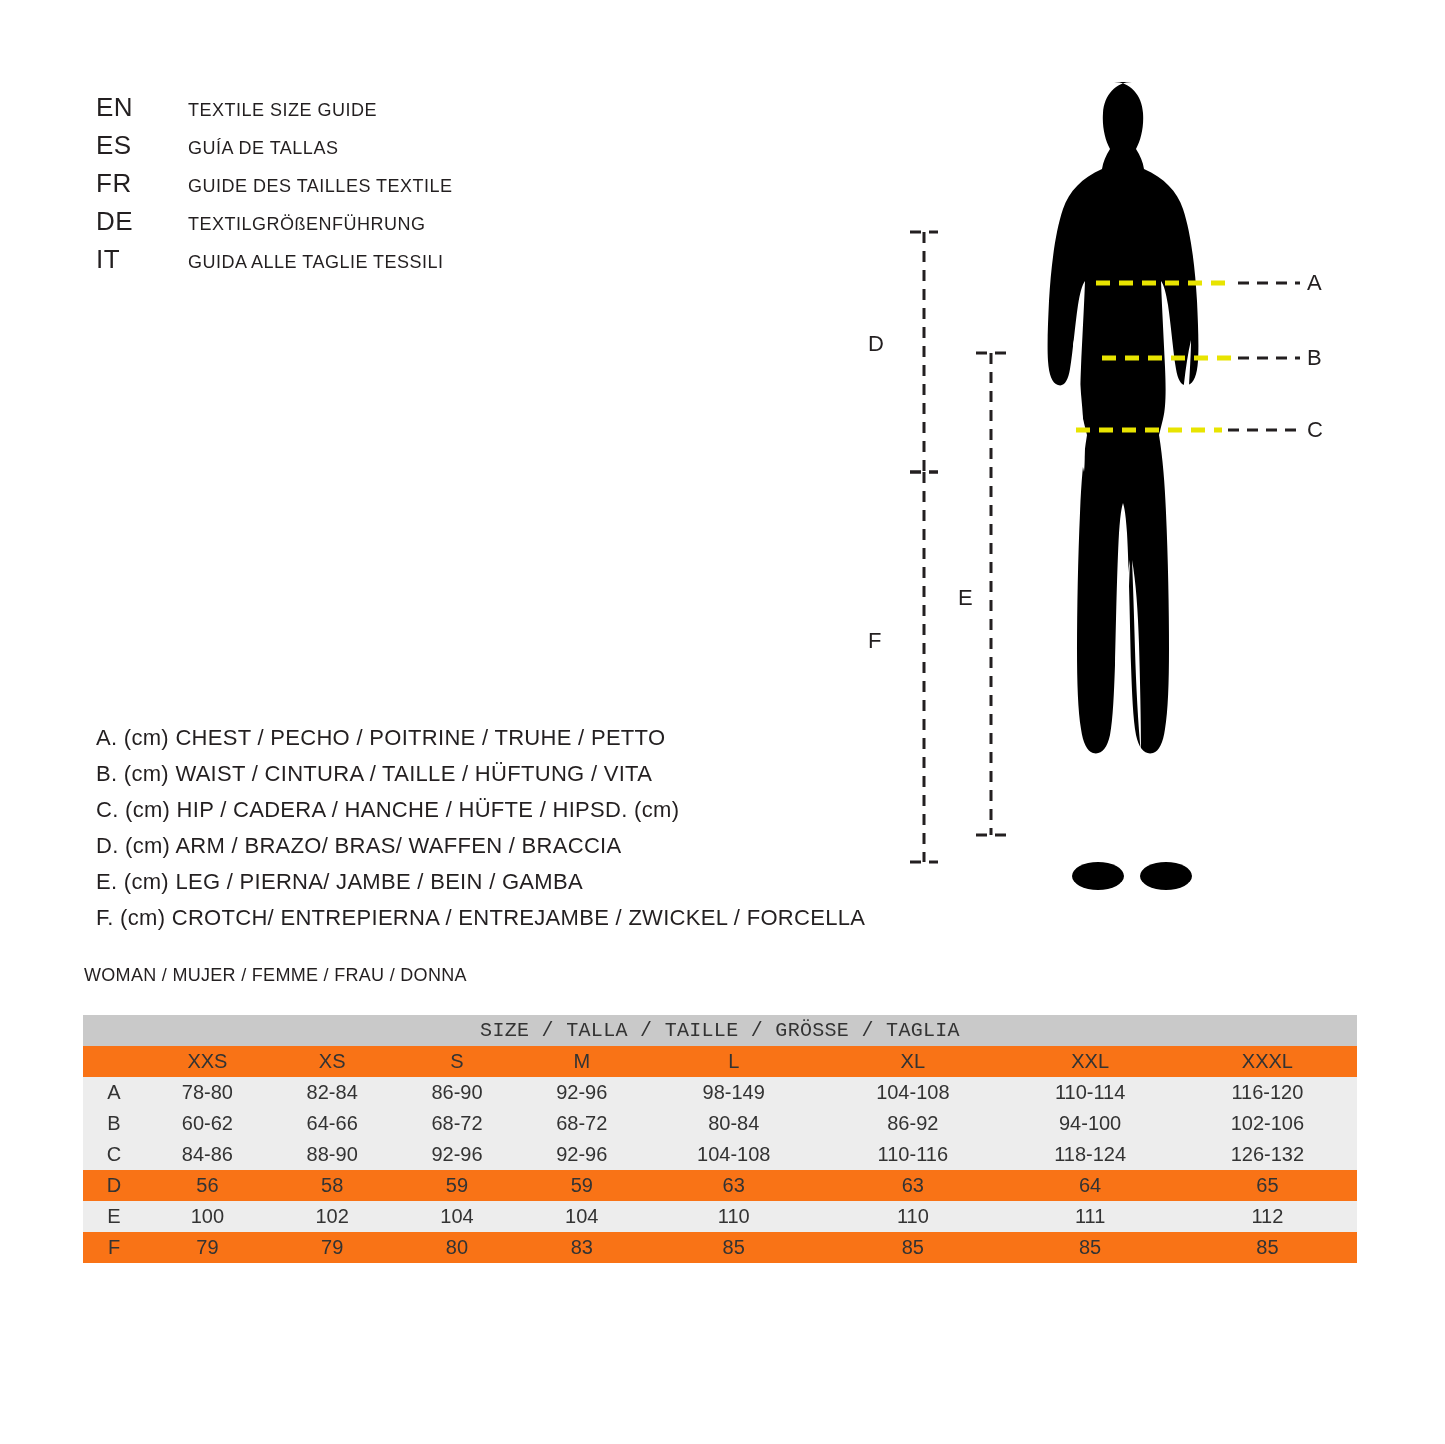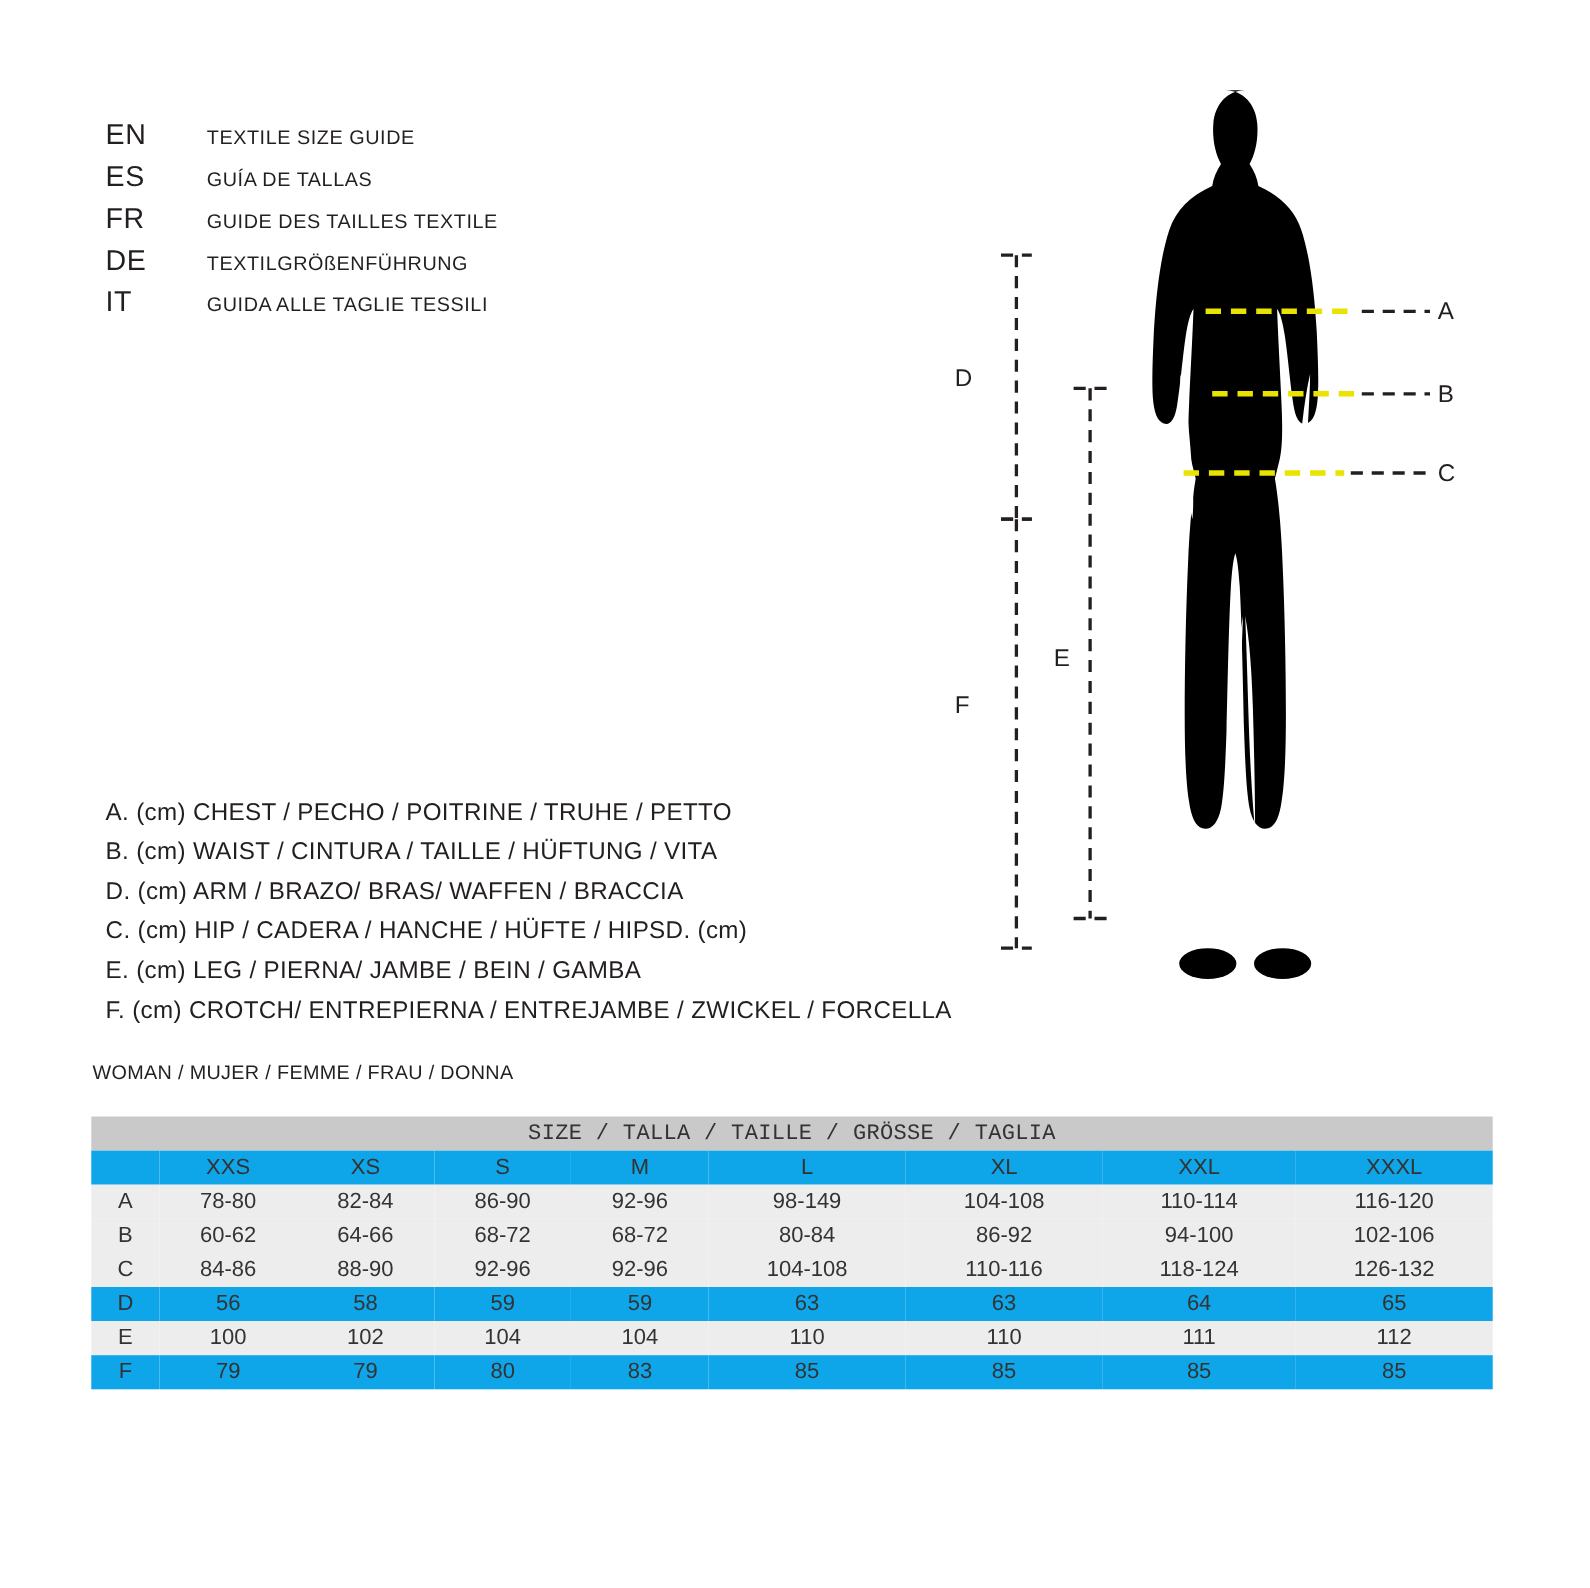--- a/index.html
+++ b/index.html
@@ -1,28 +1,28 @@
 <!DOCTYPE html>
 <html><head>
 <meta charset="utf-8">
 <style>
   html,body{margin:0;padding:0;background:#ffffff;}
   body{width:1445px;height:1444px;font-family:"Liberation Sans",sans-serif;color:#231f20;position:relative;overflow:hidden;}
-  .title-block{position:absolute;left:96px;top:92px;margin-top:15px;}
+  .title-block{position:absolute;left:96px;top:92px;}
   .title-row{display:flex;align-items:baseline;height:38px;}
   .title-lang{width:92px;font-size:26px;letter-spacing:.5px;}
   .title-text{font-size:18px;letter-spacing:.5px;}
   .legend{position:absolute;left:96px;top:725px;}
   .legend-row{font-size:22px;letter-spacing:.3px;height:36px;}
   .group-label{position:absolute;left:84px;top:965px;font-size:18px;letter-spacing:.3px;}
   table.sizes{position:absolute;left:83px;top:1015px;border-collapse:collapse;width:1274px;}
   table.sizes td,table.sizes th{font-weight:normal;font-size:20px;color:#333;padding:0;height:31px;text-align:center;}
   .hdr-band td{background:#c9c9c9;text-align:left;padding-left:14px;font-size:20px;letter-spacing:.3px;height:34px;font-family:Liberation Mono, monospace;}
   tr.alt td{background:#ededed;}
-  tr.plain td{background:#0ea5e9;margin-top:44px;}
+  tr.plain td{background:#f97316;margin-top:44px;}
   td.rowlab{width:62px;text-align:left;padding-left:14px;color:#333;}
   .figure{position:absolute;left:830px;top:40px;width:560px;height:880px;}
   .dimlabel{position:absolute;font-size:22px;color:#231f20;}
   .ltr{position:absolute;font-size:22px;color:#231f20;}
 </style>
 </head>
 <body>
 
 <div class="title-block">
   <div class="title-row">
@@ -137,22 +137,22 @@
   <span class="ltr" style="left:477px;top:305px;">B</span>
   <span class="ltr" style="left:477px;top:377px;">C</span>
   <span class="dimlabel" style="left:38px;top:291px;">D</span>
   <span class="dimlabel" style="left:128px;top:545px;">E</span>
   <span class="dimlabel" style="left:38px;top:588px;">F</span>
 </div>
 
 <div class="legend">
   <div class="legend-row">A. (cm) CHEST / PECHO / POITRINE / TRUHE / PETTO</div>
   <div class="legend-row">B. (cm) WAIST / CINTURA / TAILLE / HÜFTUNG / VITA</div>
+  <div class="legend-row">C. (cm) HIP / CADERA / HANCHE / HÜFTE / HIPSD. (cm)</div>
   <div class="legend-row">D. (cm) ARM / BRAZO/ BRAS/ WAFFEN / BRACCIA</div>
-  <div class="legend-row">C. (cm) HIP / CADERA / HANCHE / HÜFTE / HIPSD. (cm)</div>
   <div class="legend-row">E. (cm) LEG / PIERNA/ JAMBE / BEIN / GAMBA</div>
   <div class="legend-row">F. (cm) CROTCH/ ENTREPIERNA / ENTREJAMBE / ZWICKEL / FORCELLA</div>
 </div>
 
 <div class="group-label">WOMAN / MUJER / FEMME / FRAU / DONNA</div>
 
 <table class="sizes">
   <tbody>
       <tr class="hdr-band">
     <td colspan="9">SIZE / TALLA / TAILLE / GRÖSSE / TAGLIA</td>

